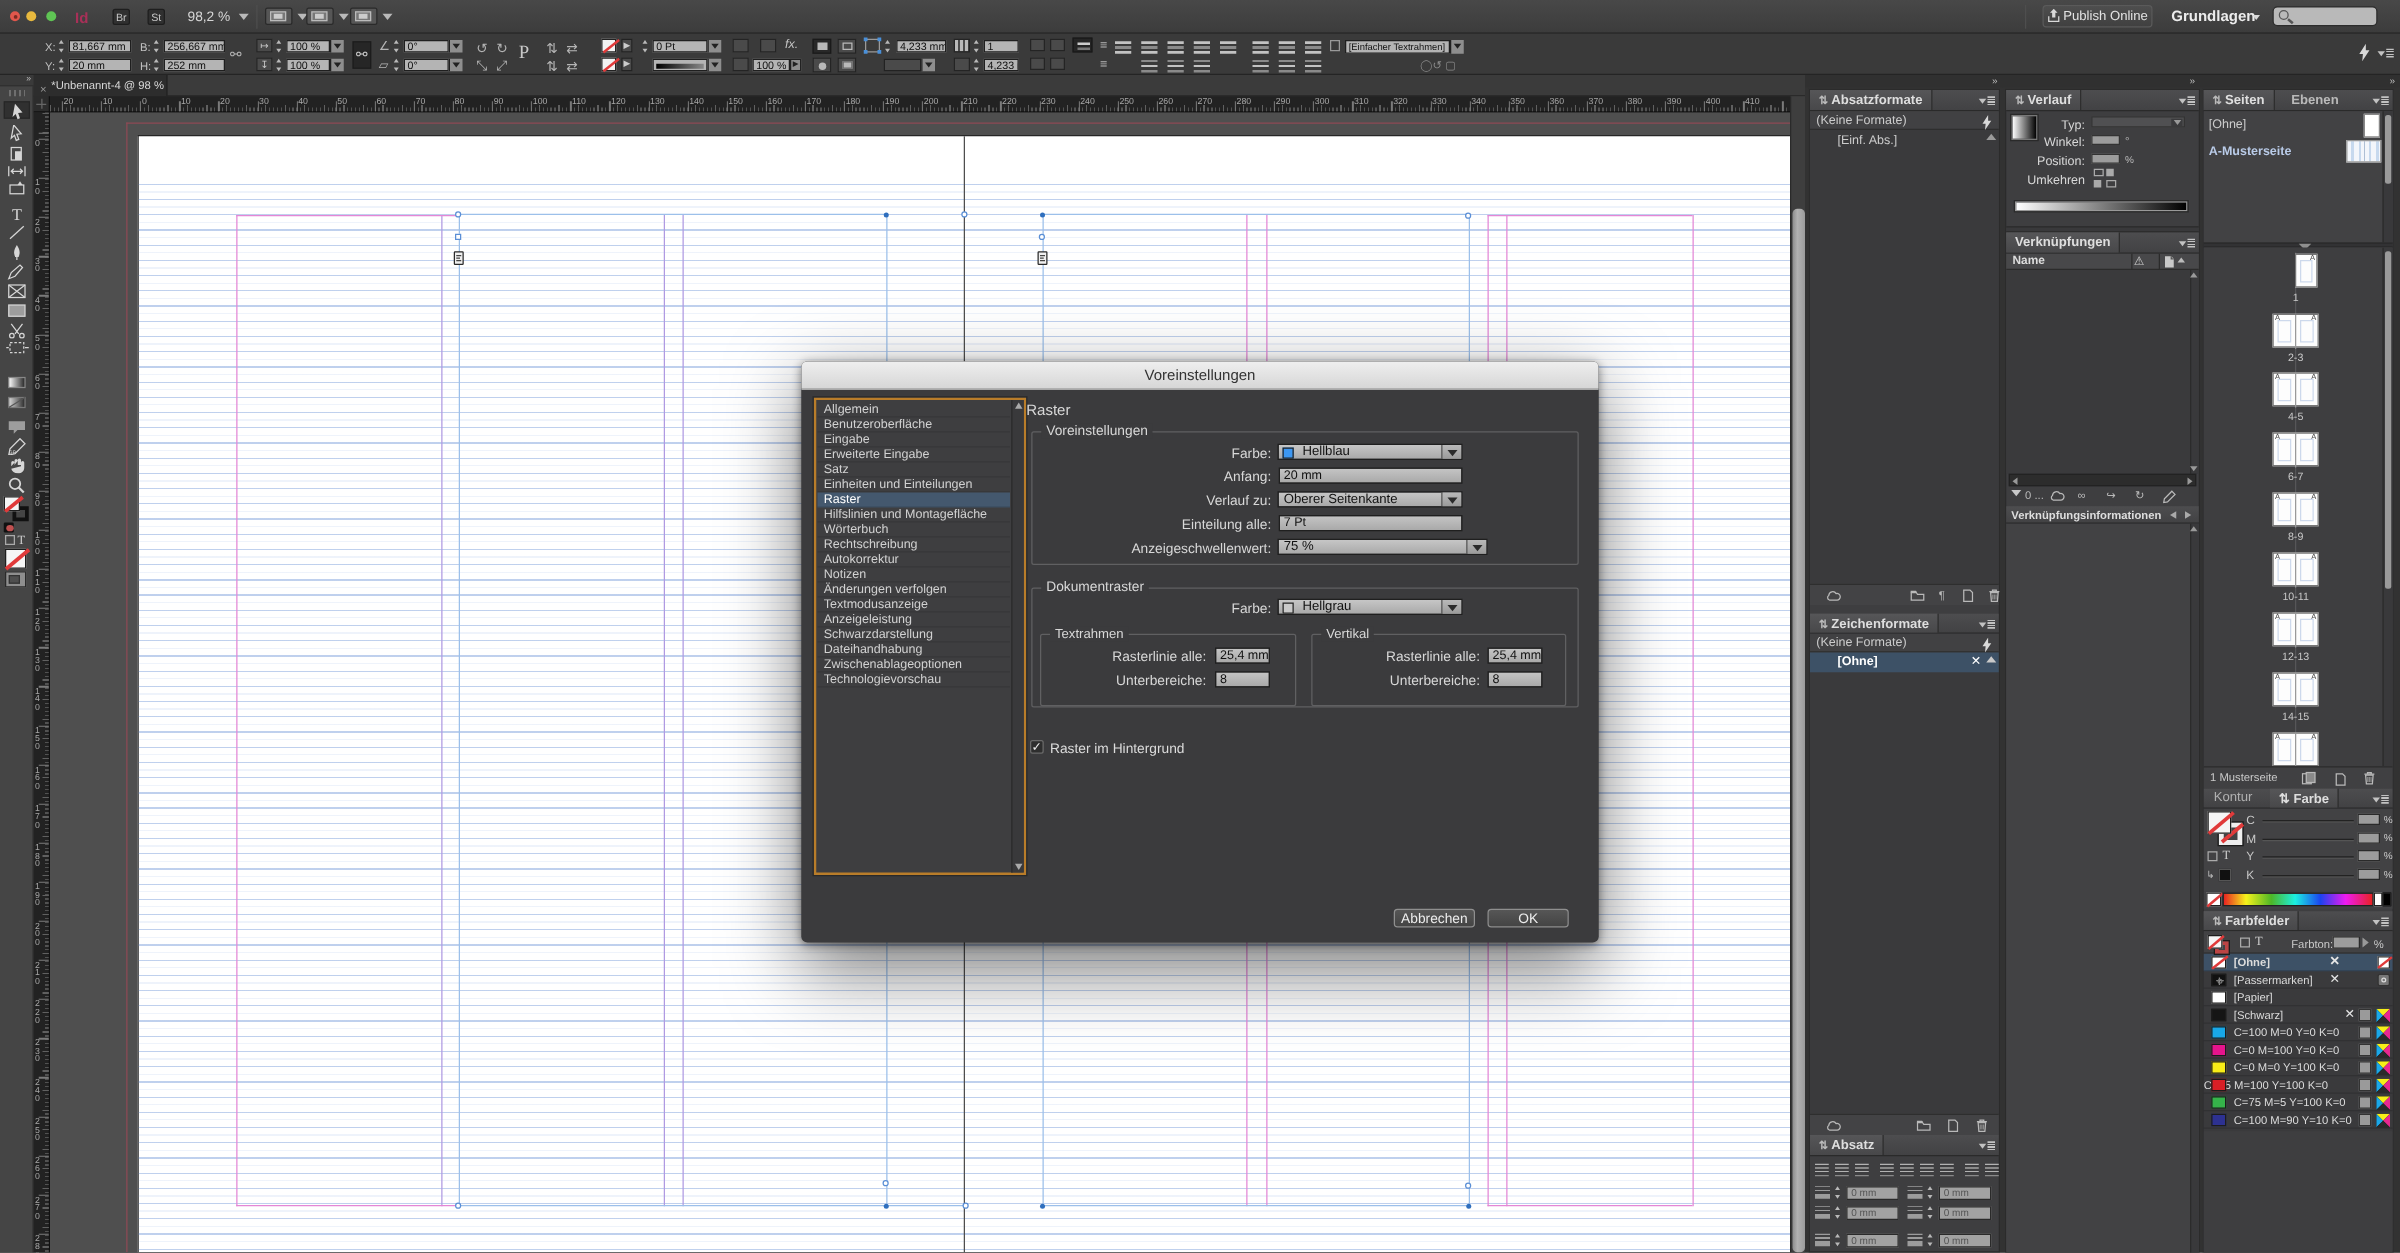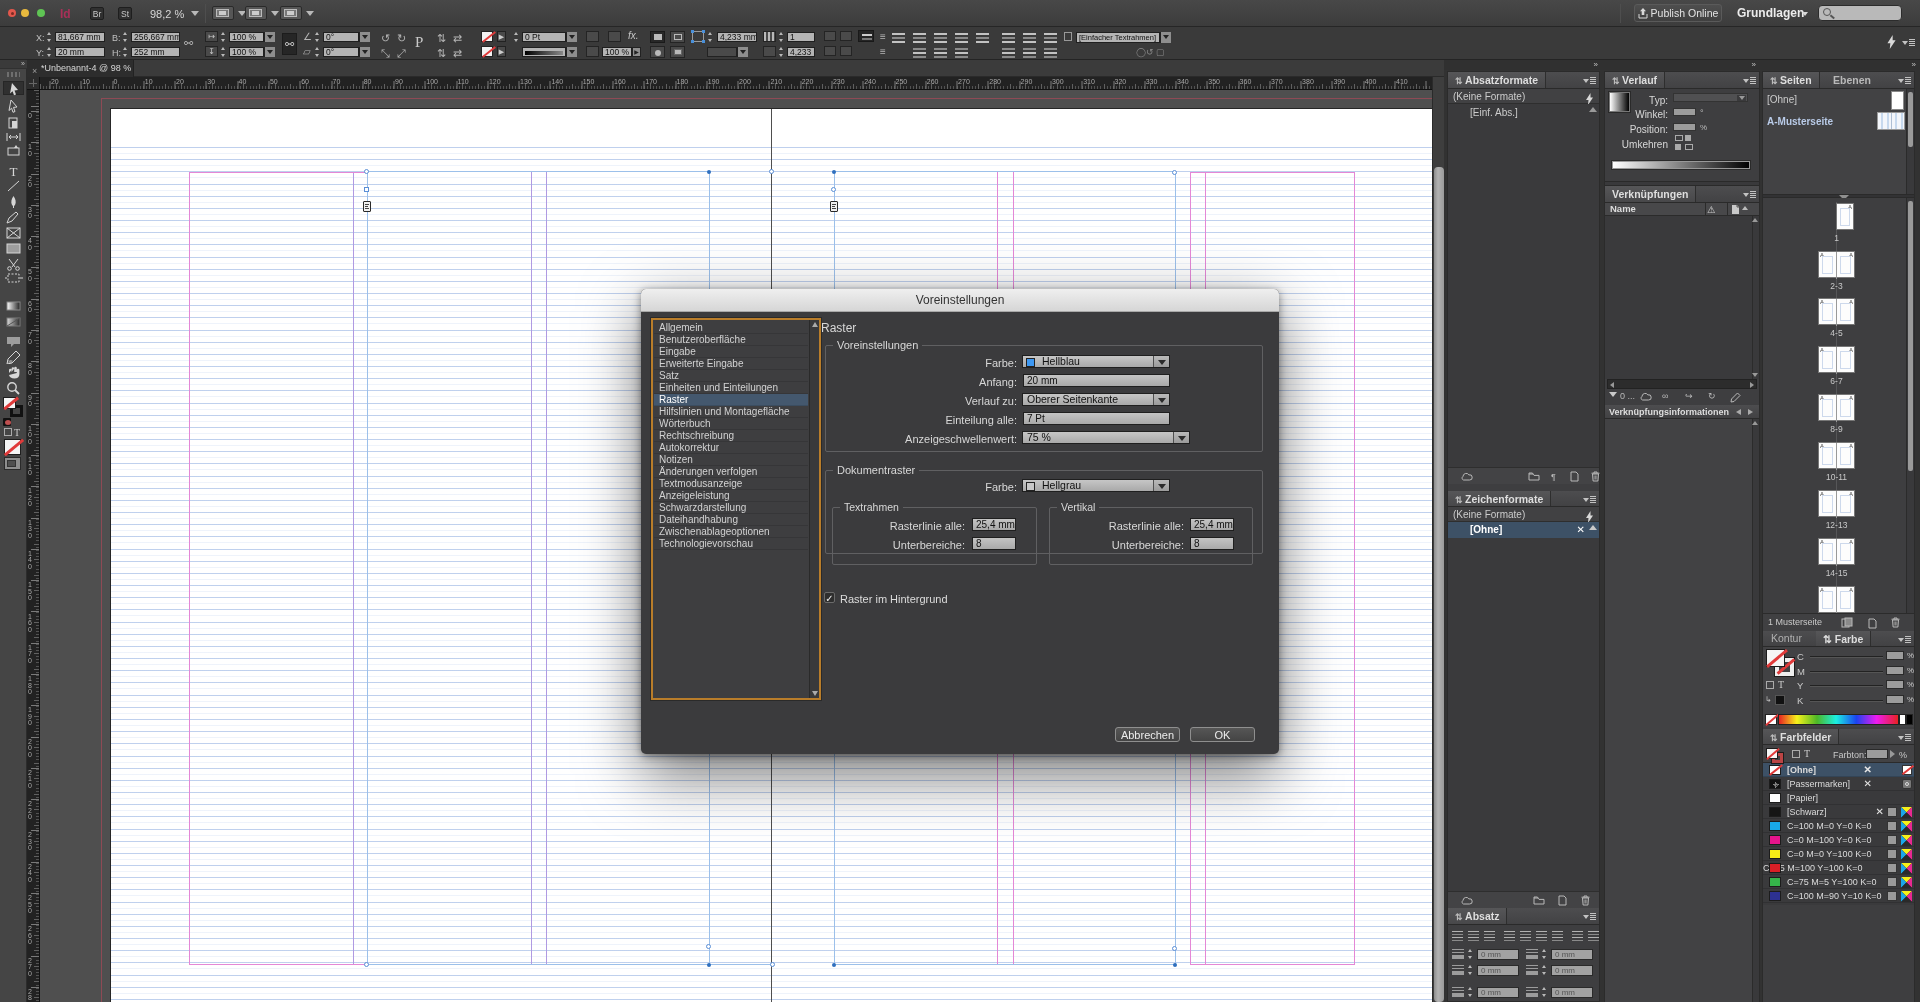--- a/index.html
+++ b/index.html
@@ -962,21 +962,21 @@
 <div class="dlbl" style="left:200px;top:68px;width:176px">Farbe:</div>
 <div class="dlbl" style="left:200px;top:87px;width:176px">Anfang:</div>
 <div class="dlbl" style="left:200px;top:106px;width:176px">Verlauf zu:</div>
 <div class="dlbl" style="left:200px;top:125px;width:176px">Einteilung alle:</div>
 <div class="dlbl" style="left:200px;top:144px;width:176px">Anzeigeschwellenwert:</div>
 <div class="dcombo" style="left:381px;top:66px;width:148px;height:13px"><span style="margin-left:15px">Hellblau</span><div class="ab" style="left:3px;top:1.5px;width:9px;height:9px;background:#3c97f2;border:1px solid #222"></div><div class="da"></div></div>
 <div class="dfld" style="left:382px;top:85px;width:147px;height:13px">20 mm</div>
 <div class="dcombo" style="left:381px;top:104px;width:148px;height:13px">Oberer Seitenkante<div class="da"></div></div>
 <div class="dfld" style="left:382px;top:123px;width:147px;height:13px">7 Pt</div>
 <div class="dcombo" style="left:381px;top:142px;width:168px;height:13px">75 %<div class="da"></div></div>
-<div class="grp" style="left:184px;top:181px;width:438px;height:84px">
+<div class="grp" style="left:184px;top:181px;width:438px;height:96px">
         <div class="grptitle">Dokumentraster</div>
       </div>
 <div class="dlbl" style="left:200px;top:192px;width:176px">Farbe:</div>
 <div class="dcombo" style="left:381px;top:190px;width:148px;height:13px"><span style="margin-left:15px">Hellgrau</span><div class="ab" style="left:3px;top:1.5px;width:9px;height:9px;background:#c9c9c9;border:1px solid #222"></div><div class="da"></div></div>
 <div class="grp" style="left:191px;top:218px;width:205px;height:58px">
         <div class="grptitle" style="font-size:10.5px">Textrahmen</div>
       </div>
 <div class="grp" style="left:408px;top:218px;width:204px;height:58px">
         <div class="grptitle" style="font-size:10.5px">Vertikal</div>
       </div>

